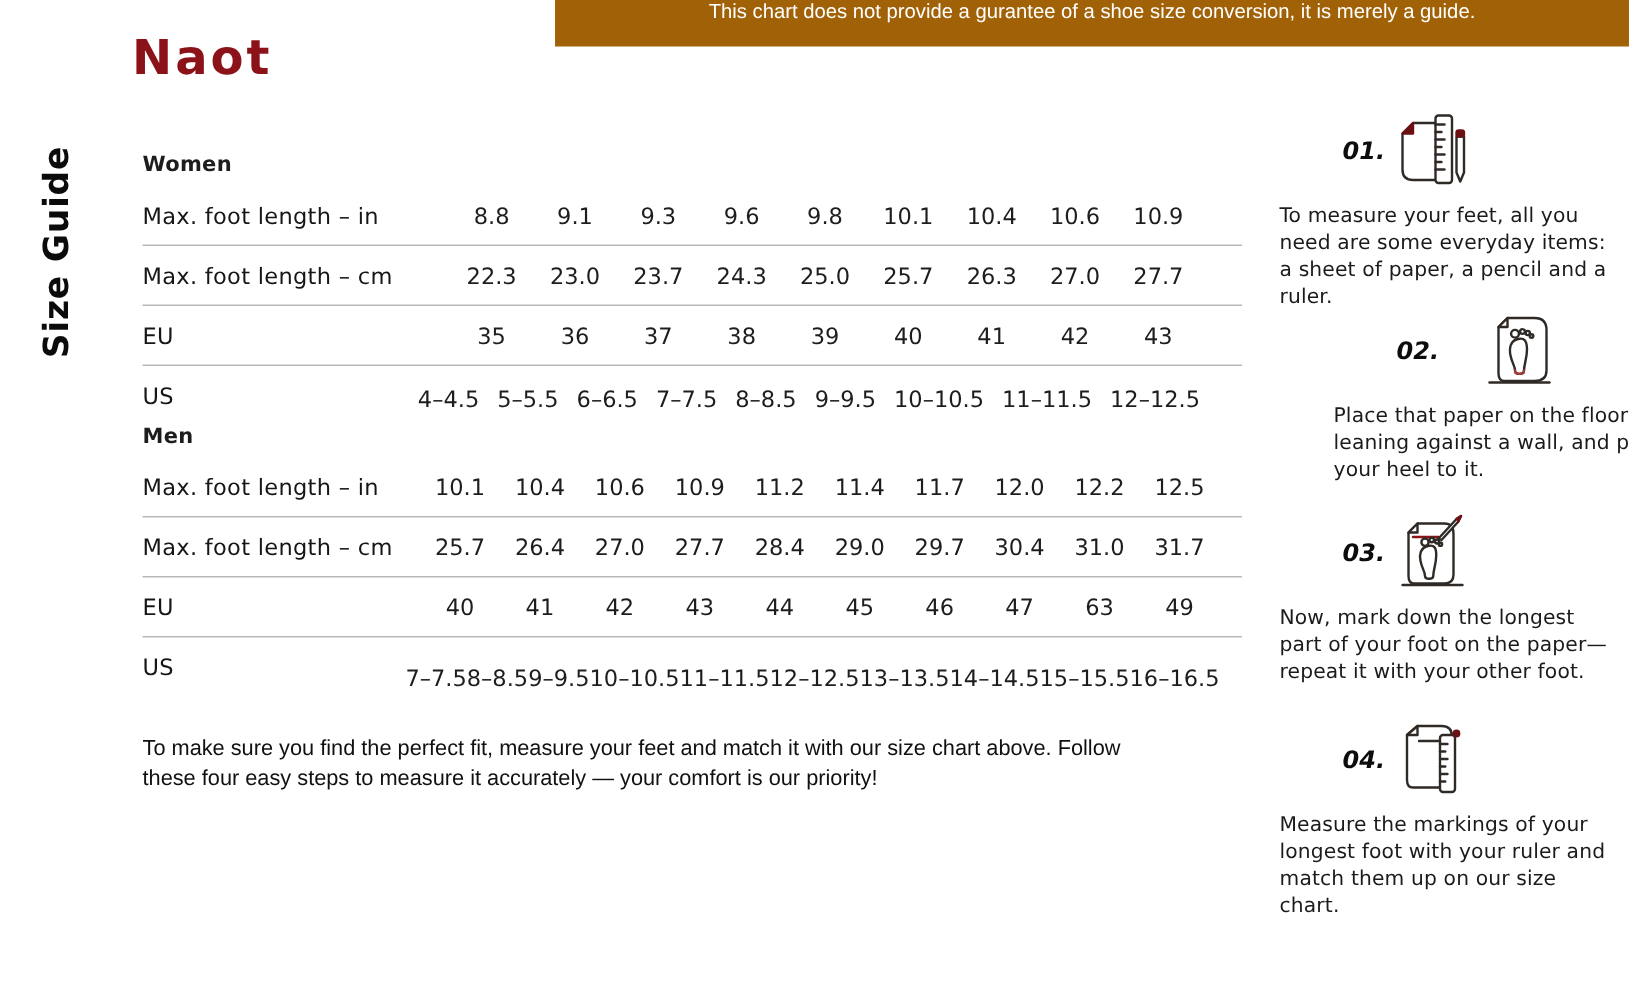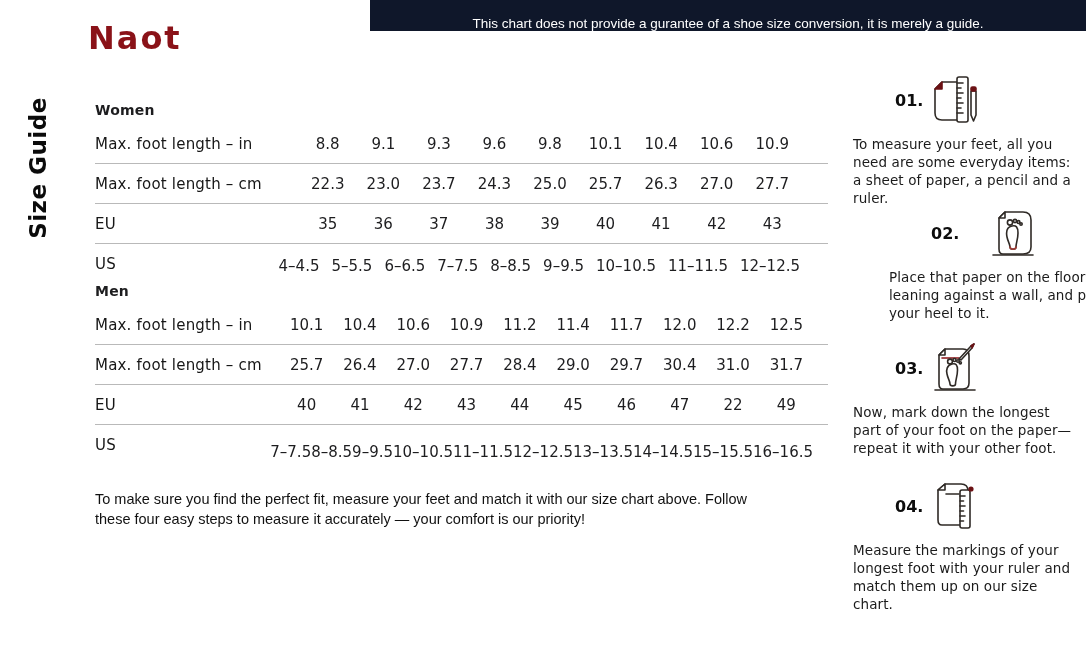--- a/index.html
+++ b/index.html
@@ -1,21 +1,21 @@
 <!DOCTYPE html>
 <html><head>
 <meta charset="utf-8">
 <style>
   * { margin:0; padding:0; box-sizing:border-box; }
   body { background:#e9e9e9; font-family:"DejaVu Sans", sans-serif; }
   .page { position:relative; width:1086px; height:672px; background:#ffffff; overflow:hidden; color:#1d1d1f; }
 
   
   .banner { position:absolute; left:370px; top:0; width:716px; height:31px;
-            background:#0f172a; color:#fff; display:flex; align-items:flex-end; justify-content:center;
+            background:#a16207; color:#fff; display:flex; align-items:flex-start; justify-content:center;
             font-family:"Liberation Sans", sans-serif; font-size:13.5px; }
 
   
   .logo { position:absolute; left:88px; top:22px; color:#8a1218; font-weight:700;
           font-size:32px; letter-spacing:2px; line-height:1; font-family:"DejaVu Sans", sans-serif; }
 
   
   .side-label { position:absolute; left:-35px; top:153px; width:150px; height:30px;
                 transform:rotate(-90deg); text-align:center; font-weight:700; font-size:23px;
                 letter-spacing:0.5px; color:#0b0b0b; }
@@ -38,21 +38,21 @@
 
   
   .notes { margin-top:26px; width:676px; font-family:"Liberation Sans", sans-serif;
            font-size:14.5px; line-height:1.36; color:#111; }
   .notes p + p { margin-top:19px; }
 
   
   .steps { position:absolute; left:853px; top:72px; width:226px; }
   .step { position:absolute; left:0; width:226px; }
   .step-head { display:flex; align-items:center; margin-left:42px; height:56px; }
-  .step-num { font-size:16px; font-weight:700; margin-right:6px; color:#0d0d0d; }
+  .step-num { font-size:16px; font-weight:700; margin-right:6px; color:#0d0d0d;font-style:italic; }
   .step-icon svg { display:block; }
   .step-text { margin-top:8px; font-size:13.5px; line-height:1.33; color:#1b1b1b; letter-spacing:0.1px; }
   .s1 { top:0; } .s2 { top:133px;margin-left:36px; } .s3 { top:268px; } .s4 { top:406px; }
 </style>
 </head>
 <body>
 
 <div class="page">
 
   <div class="banner">
@@ -161,21 +161,21 @@
         <div class="tlabel">EU</div>
         <div class="tvals">
             <span class="cell">40</span>
             <span class="cell">41</span>
             <span class="cell">42</span>
             <span class="cell">43</span>
             <span class="cell">44</span>
             <span class="cell">45</span>
             <span class="cell">46</span>
             <span class="cell">47</span>
-            <span class="cell">22</span>
+            <span class="cell">63</span>
             <span class="cell">49</span>
           </div>
       </div>
       <div class="trow">
         <div class="tlabel">US</div>
         <div class="tvals vals-down">
             <span class="cell">7–7.5</span>
             <span class="cell">8–8.5</span>
             <span class="cell">9–9.5</span>
             <span class="cell">10–10.5</span>

